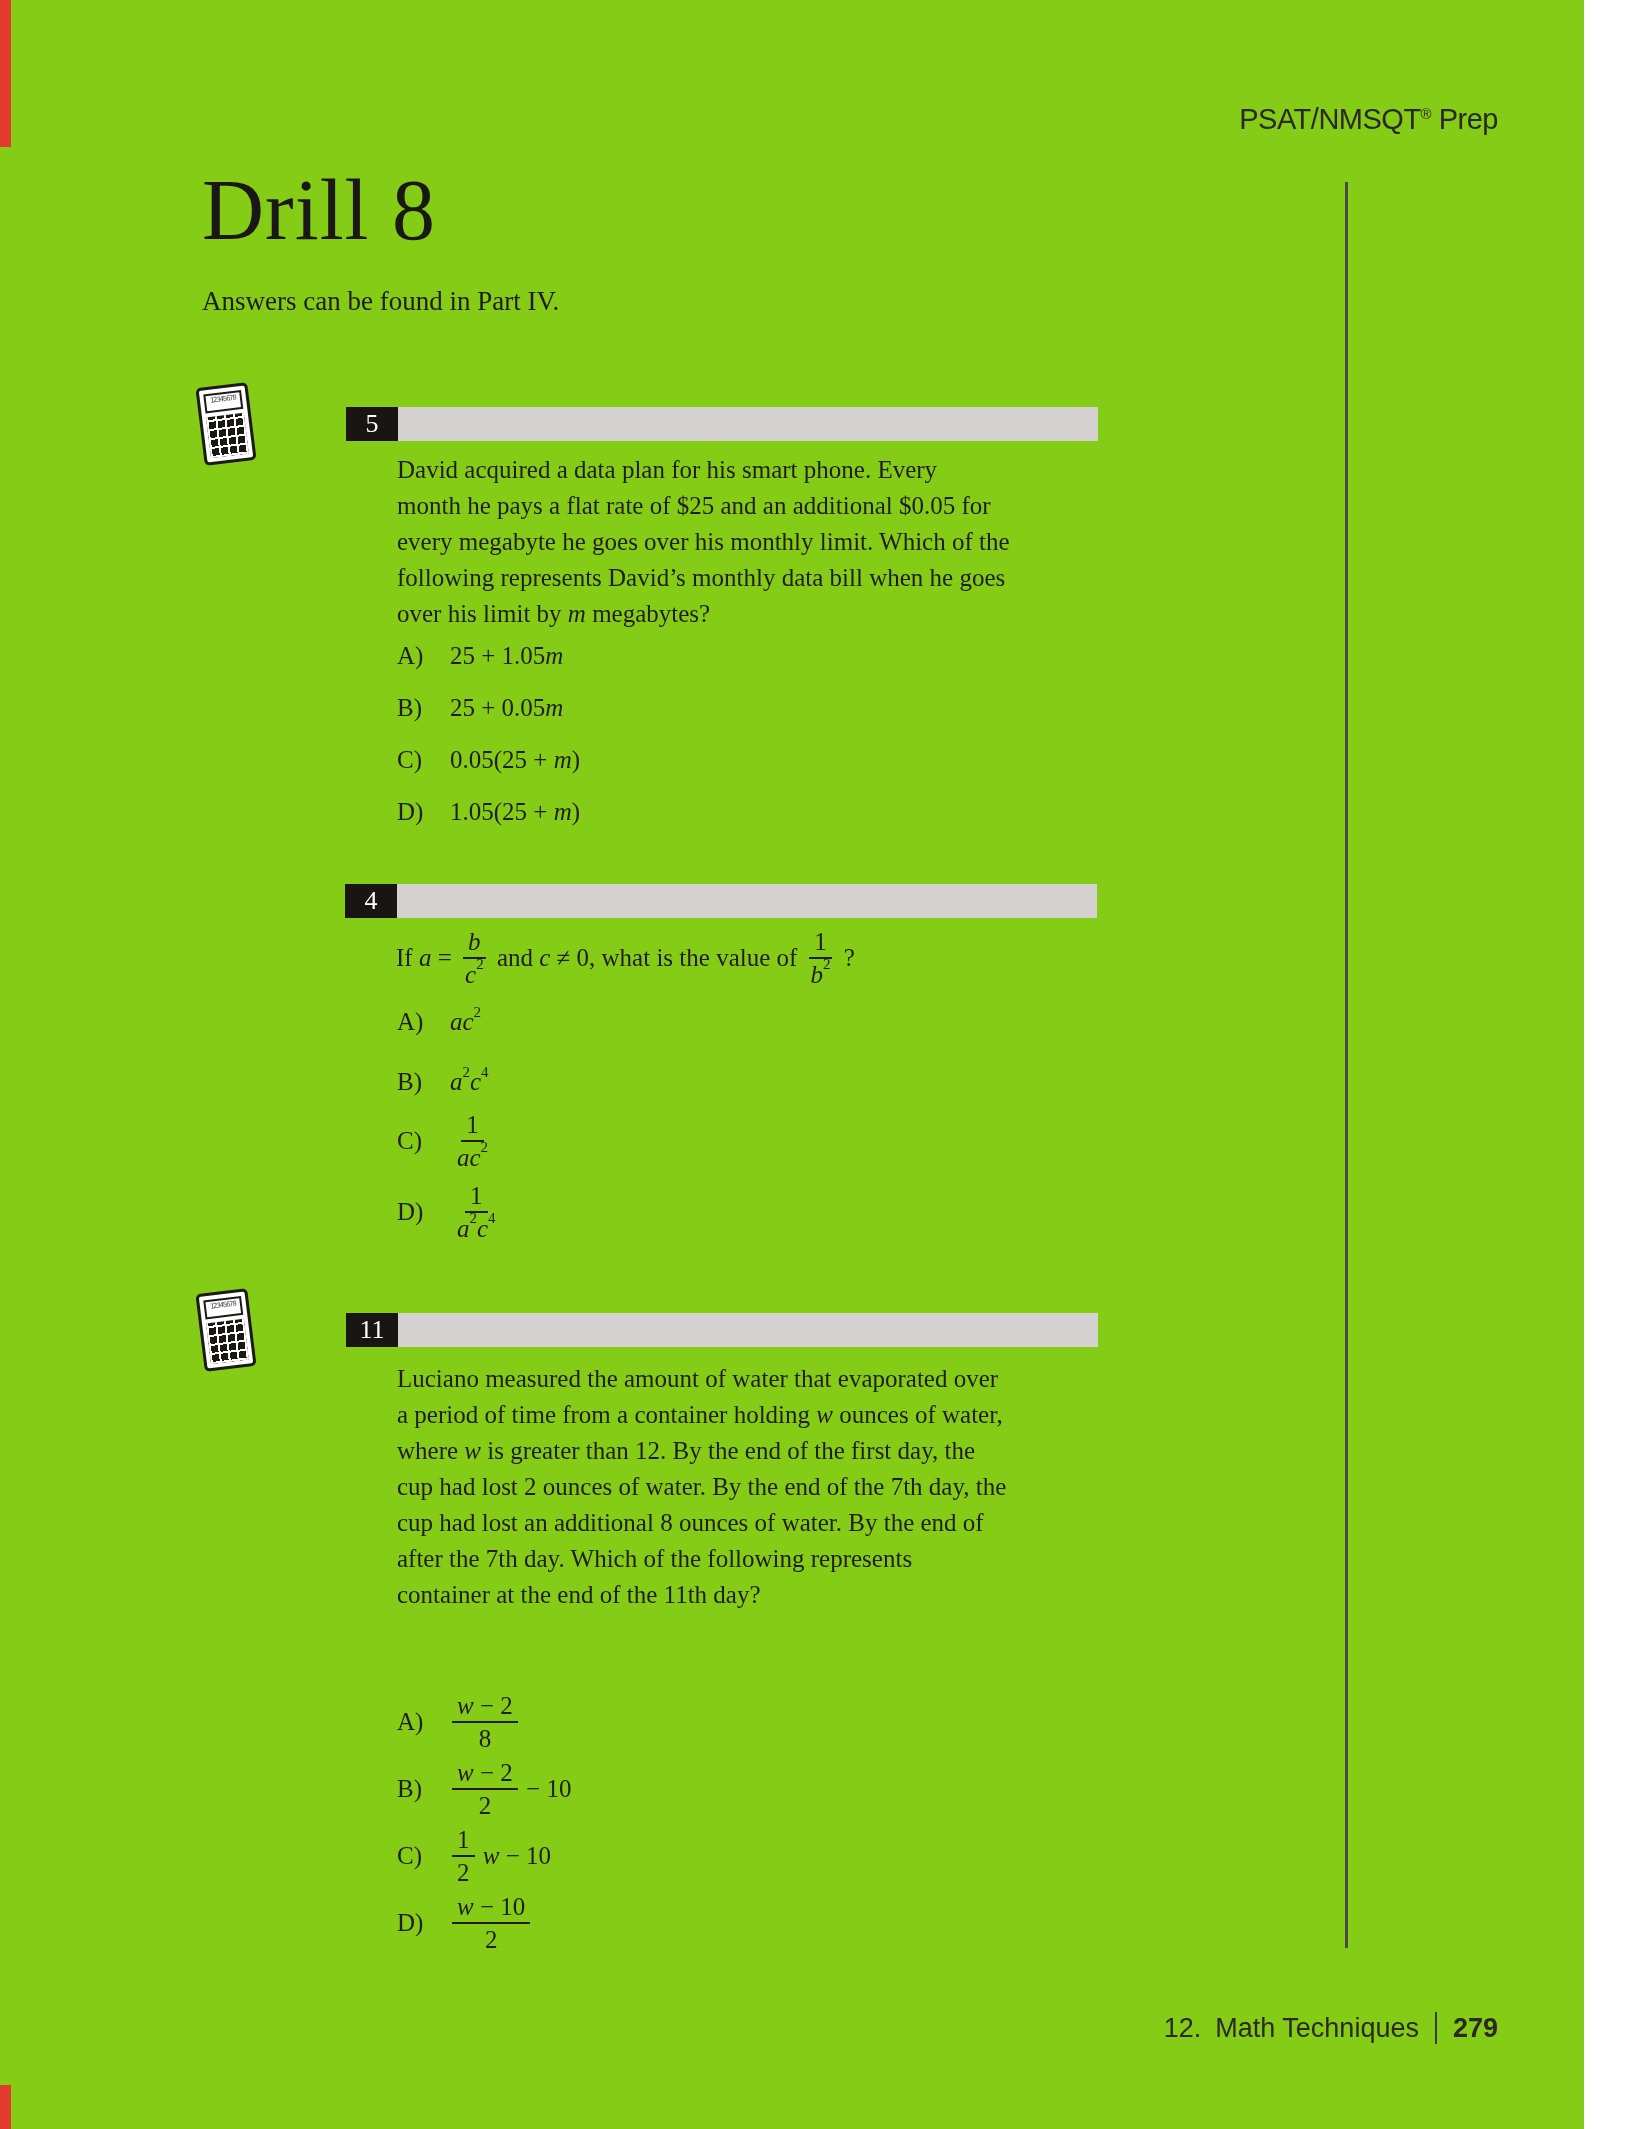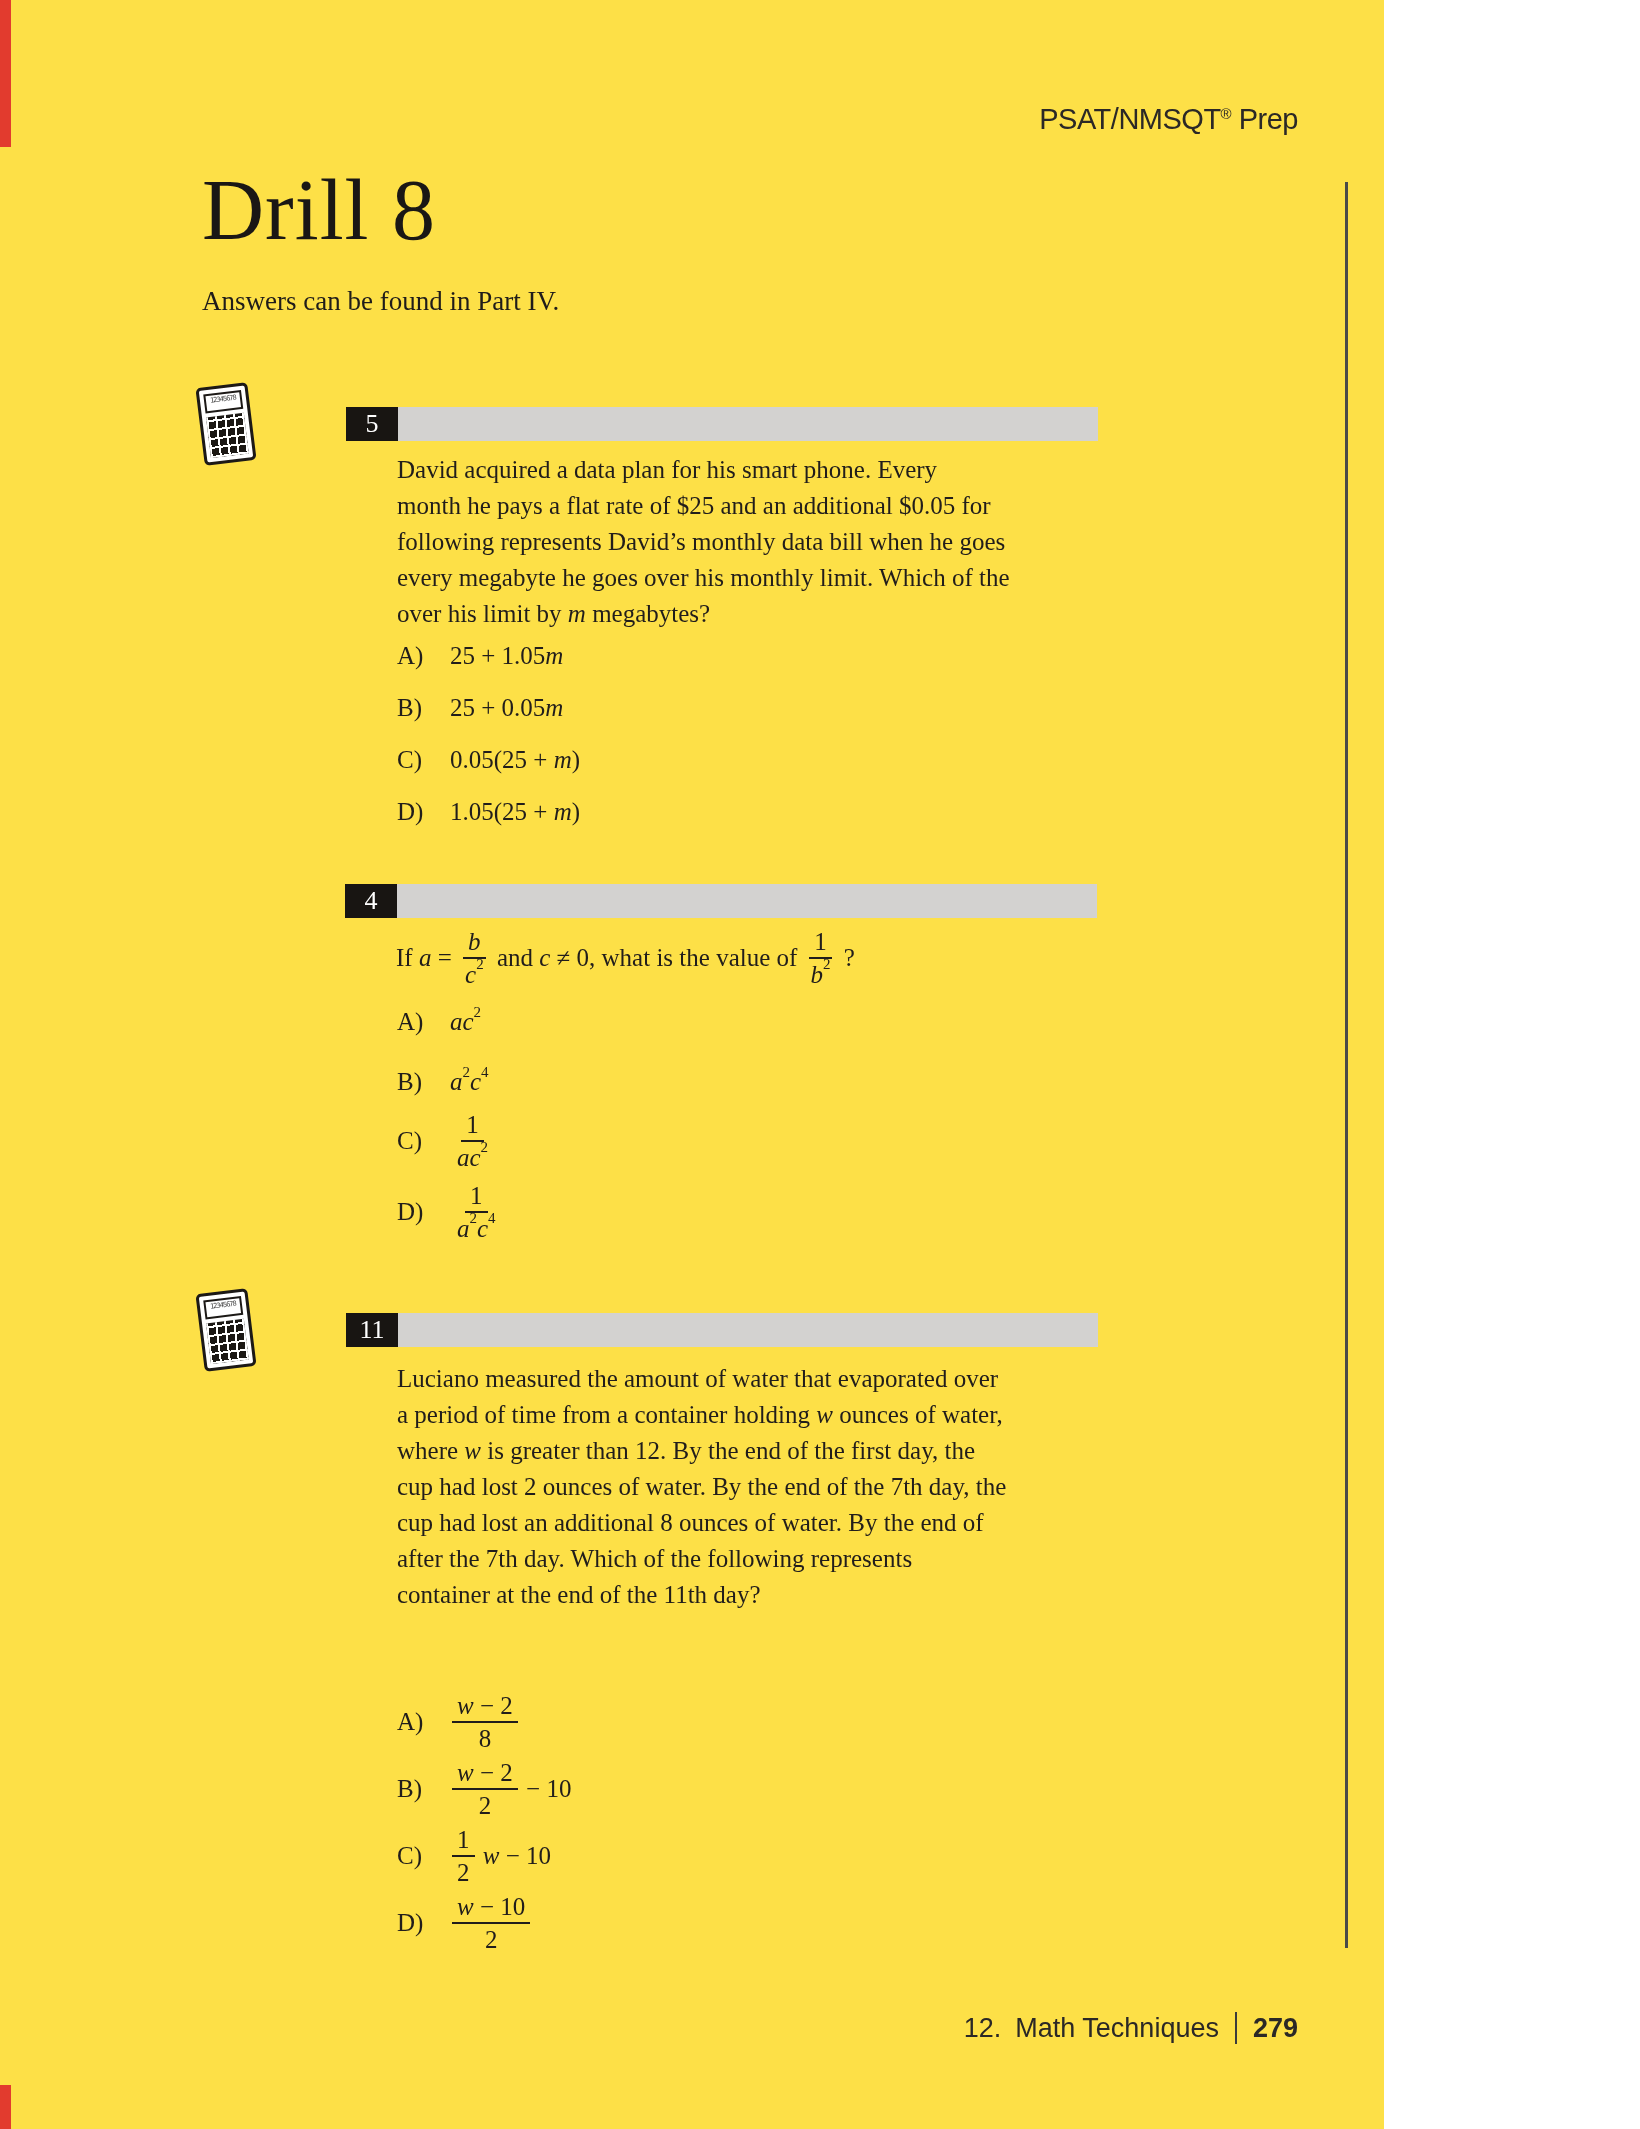--- a/index.html
+++ b/index.html
@@ -1,16 +1,16 @@
 <!DOCTYPE html>
 <html><head>
 <meta charset="utf-8">
 <style>
   html,body{margin:0;padding:0;background:#ffffff;}
-  .page{position:relative;width:1384px;height:2129px;background:#fde047;overflow:hidden;
+  .page{position:relative;width:1584px;height:2129px;background:#84cc16;overflow:hidden;
         font-family:"Liberation Serif", serif;color:#211d1b;}
 
   
   .bleed{position:absolute;left:0;width:11px;background:#e23b2e;}
   .bleed-top{top:0;height:147px;}
   .bleed-bottom{top:2085px;height:44px;}
 
   
   .running-head{position:absolute;top:103px;right:86px;
         font-family:"Liberation Sans", sans-serif;font-size:29px;color:#2b2826;
@@ -111,22 +111,22 @@
       <div class="calc-screen">12345678</div>
       <div class="calc-keys"></div>
     </div>
     <div class="qheader">
       <div class="qnumbox"><span class="qnum">5</span></div>
       <div class="qbar"></div>
     </div>
     <div class="qtext">
         <div class="tline"><span>David acquired a data plan for his smart phone. Every</span></div>
         <div class="tline"><span>month he pays a flat rate of $25 and an additional $0.05 for</span></div>
+        <div class="tline"><span>every megabyte he goes over his monthly limit. Which of the</span></div>
         <div class="tline"><span>following represents David’s monthly data bill when he goes</span></div>
-        <div class="tline"><span>every megabyte he goes over his monthly limit. Which of the</span></div>
         <div class="tline"><span>over his limit by </span><span class="fit">m</span><span> megabytes?</span></div>
       </div>
     <div class="choices">
         <div class="choice">
           <span class="clabel">A)</span>
           <span class="formula">
             <span>25 + 1.05</span>
             <span class="fit">m</span>
           </span>
         </div>

